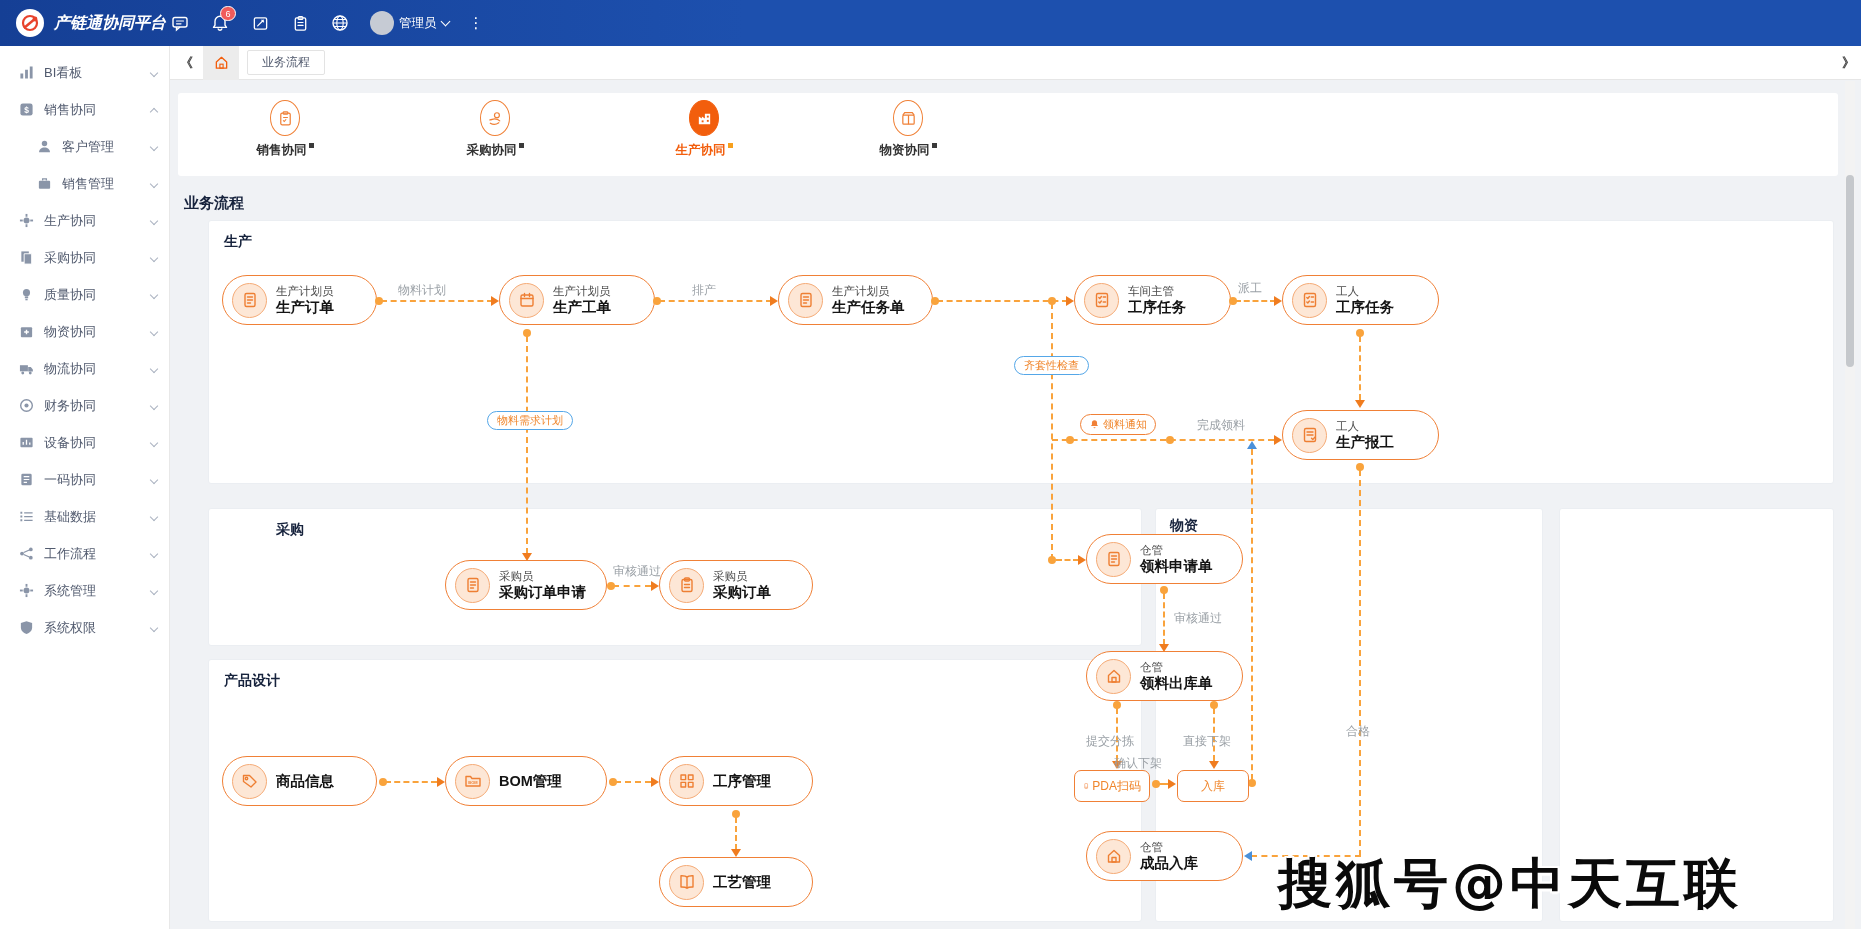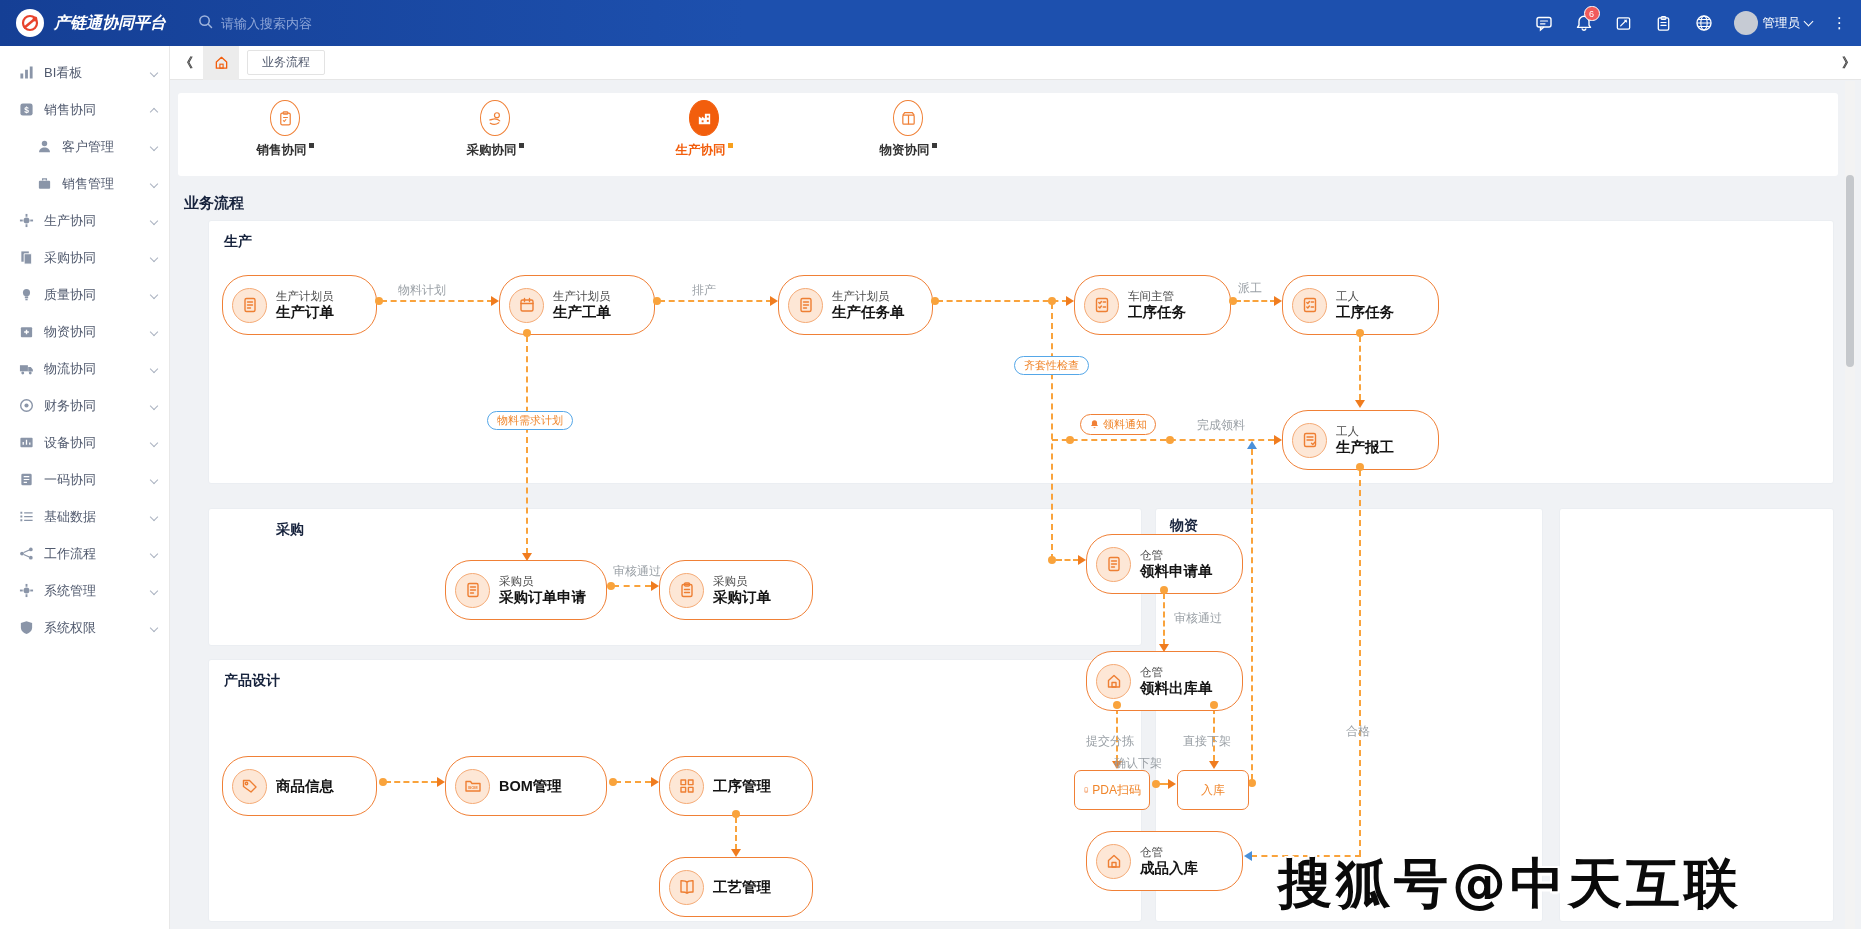--- a/index.html
+++ b/index.html
@@ -52,42 +52,42 @@
   .pnav.active .plabel { color:#f25e0d; }
   .sq { display:inline-block; width:5px; height:5px; background:#3a3a3a; margin-left:2px; vertical-align:top; margin-top:1px; }
   .pnav.active .sq { background:#f7a01d; }
 
   .pagetitle { position:absolute; left:184px; top:194px; font-size:15px; font-weight:bold; color:#17233d; z-index:2; }
 
   .panel { position:absolute; background:#fff; border:1px solid #ebeef2; border-radius:3px; z-index:1; }
   .ptitle { position:absolute; font-size:14px; font-weight:bold; color:#17233d; z-index:2; white-space:nowrap; }
 
   
-  .node { position:absolute; height:60px; background:#fff; border:1px solid #f08036; border-radius:26px; display:flex; align-items:center;
+  .node { position:absolute; height:50px; background:#fff; border:1px solid #f08036; border-radius:26px; display:flex; align-items:center;
           padding-left:9px; z-index:3; cursor:pointer; }
   .node .ic { width:35px; height:35px; border-radius:50%; background:#fde7d6; border:1px solid #f5ab77; display:flex; align-items:center; justify-content:center; flex:0 0 35px; }
   .node .ic svg { stroke:#ee7f33; fill:none; stroke-width:1.4; stroke-linecap:round; stroke-linejoin:round; }
   .node .ntxt { margin-left:9px; line-height:1.25; }
   .node .nrole { font-size:11.5px; color:#4a4a4a; }
   .node .nname { font-size:14.5px; font-weight:bold; color:#141414; white-space:nowrap; }
   .node.single .nname { font-size:14.5px; }
 
   .hl { position:absolute; border-top:2px dashed #f9a33c; z-index:2; }
   .vl { position:absolute; border-left:2px dashed #f9a33c; z-index:2; }
   .dot { position:absolute; width:8px; height:8px; border-radius:50%; background:#f9a33c; z-index:3; }
   .ar-r { position:absolute; width:0; height:0; border-top:5px solid transparent; border-bottom:5px solid transparent; border-left:8px solid #f07c1f; z-index:3; }
   .ar-d { position:absolute; width:0; height:0; border-left:5px solid transparent; border-right:5px solid transparent; border-top:8px solid #f07c1f; z-index:3; }
   .ar-u-b { position:absolute; width:0; height:0; border-left:5px solid transparent; border-right:5px solid transparent; border-bottom:8px solid #4a90d9; z-index:3; }
   .ar-l-b { position:absolute; width:0; height:0; border-top:5px solid transparent; border-bottom:5px solid transparent; border-right:8px solid #4a90d9; z-index:3; }
   .elabel { position:absolute; font-size:12px; color:#9aa0a6; white-space:nowrap; z-index:3; background:transparent; }
   .bpill { position:absolute; background:#fff; border:1px solid #55a7e8; border-radius:10px; font-size:11px; color:#f0862c;
            padding:1px 9px; white-space:nowrap; z-index:4;margin-top:20px; }
   .opill { position:absolute; background:#fff; border:1px solid #f08036; border-radius:11px; font-size:11px; color:#f0862c;
            padding:2px 8px; white-space:nowrap; z-index:4; display:flex; align-items:center; gap:3px; cursor:pointer; }
-  .opill.big { border-radius:7px; height:40px; font-size:12px; justify-content:center; }
+  .opill.big { border-radius:7px; height:32px; font-size:12px; justify-content:center; }
 
   .watermark { position:absolute; left:1278px; top:848px; font-size:54px; font-weight:800; color:#0a0a0a; letter-spacing:4px; z-index:6;
                font-family:"DejaVu Sans",sans-serif;
                text-shadow:-2px -2px 0 #fff, 2px -2px 0 #fff, -2px 2px 0 #fff, 2px 2px 0 #fff, 0 3px 1px #fff, 3px 0 1px #fff; }
 
   .sb-track { position:absolute; left:1845px; top:81px; width:10px; height:848px; background:#f3f3f3; z-index:8; }
   .sb-thumb { position:absolute; left:1846px; top:175px; width:8px; height:192px; background:#c5c8cc; border-radius:4px; z-index:9; cursor:pointer; }
 </style>
 </head>
 <body>
@@ -95,29 +95,20 @@
 <div class="header">
   <div class="logo-wrap">
     <span class="logo-circle">
       <svg width="20" height="20" viewBox="0 0 20 20">
           <circle cx="10" cy="10" r="7" fill="none" stroke="#e8432c" stroke-width="2.2"></circle>
           <path d="M4 15L16 5" stroke="#e8432c" stroke-width="2.4"></path>
           <circle cx="15" cy="6" r="2.4" fill="#e8432c"></circle>
         </svg>
     </span>
     <span class="logo-title">产链通协同平台</span>
-  </div>
-  <div class="search-box">
-    <span>
-      <svg width="15" height="15" viewBox="0 0 16 16">
-          <circle cx="7" cy="7" r="5" fill="none" stroke="#9fb4dd" stroke-width="1.6"></circle>
-          <path d="M11 11l3.4 3.4" stroke="#9fb4dd" stroke-width="1.6" stroke-linecap="round"></path>
-        </svg>
-    </span>
-    <input type="text" placeholder="请输入搜索内容" style="">
   </div>
   <div class="hright">
     <span class="hicon">
       <svg width="18" height="18" viewBox="0 0 18 18">
           <rect x="2" y="3.5" width="14" height="9.5" rx="2" fill="none" stroke="#fff" stroke-width="1.4"></rect>
           <path d="M5.5 13v3l3.5-3" fill="none" stroke="#fff" stroke-width="1.4"></path>
           <path d="M5.5 7h7M5.5 9.8h4.5" stroke="#fff" stroke-width="1.2" stroke-linecap="round"></path>
         </svg>
     </span>
     <span class="hicon">

